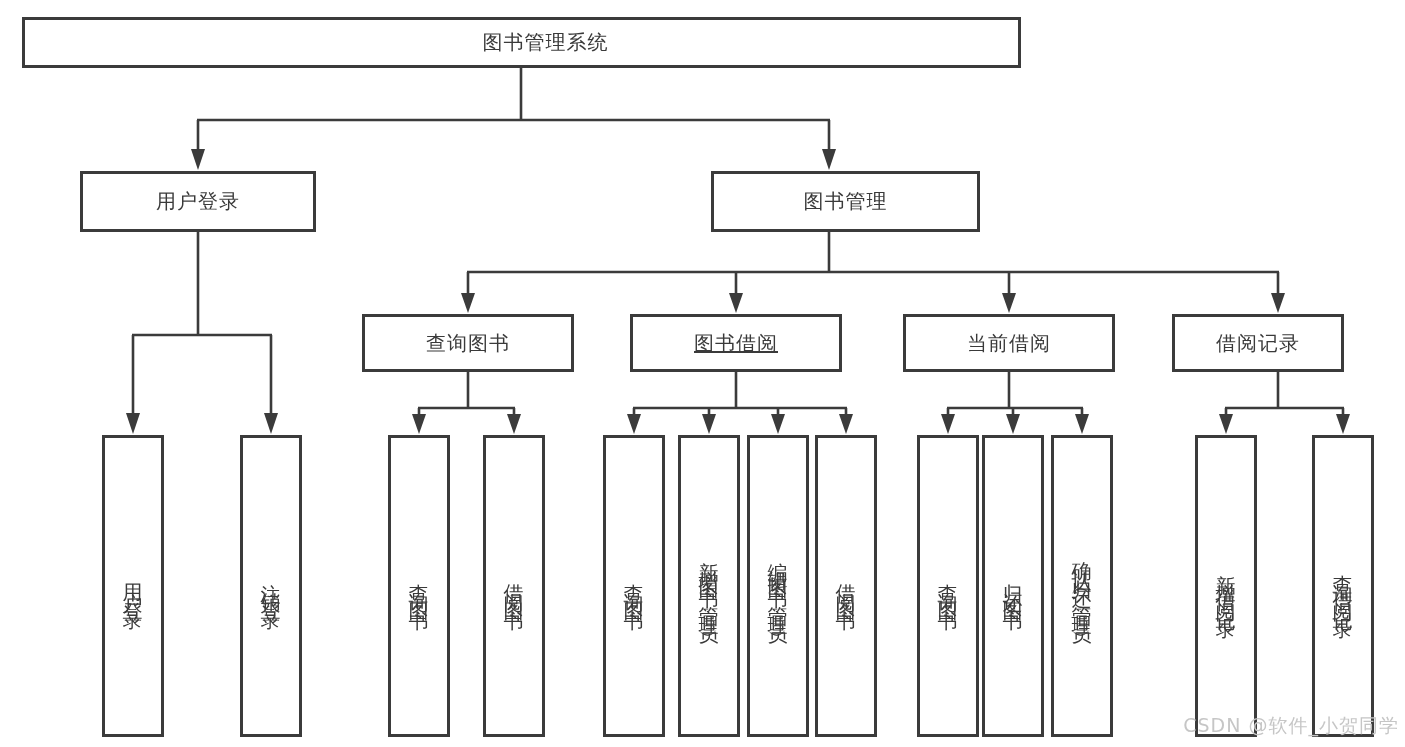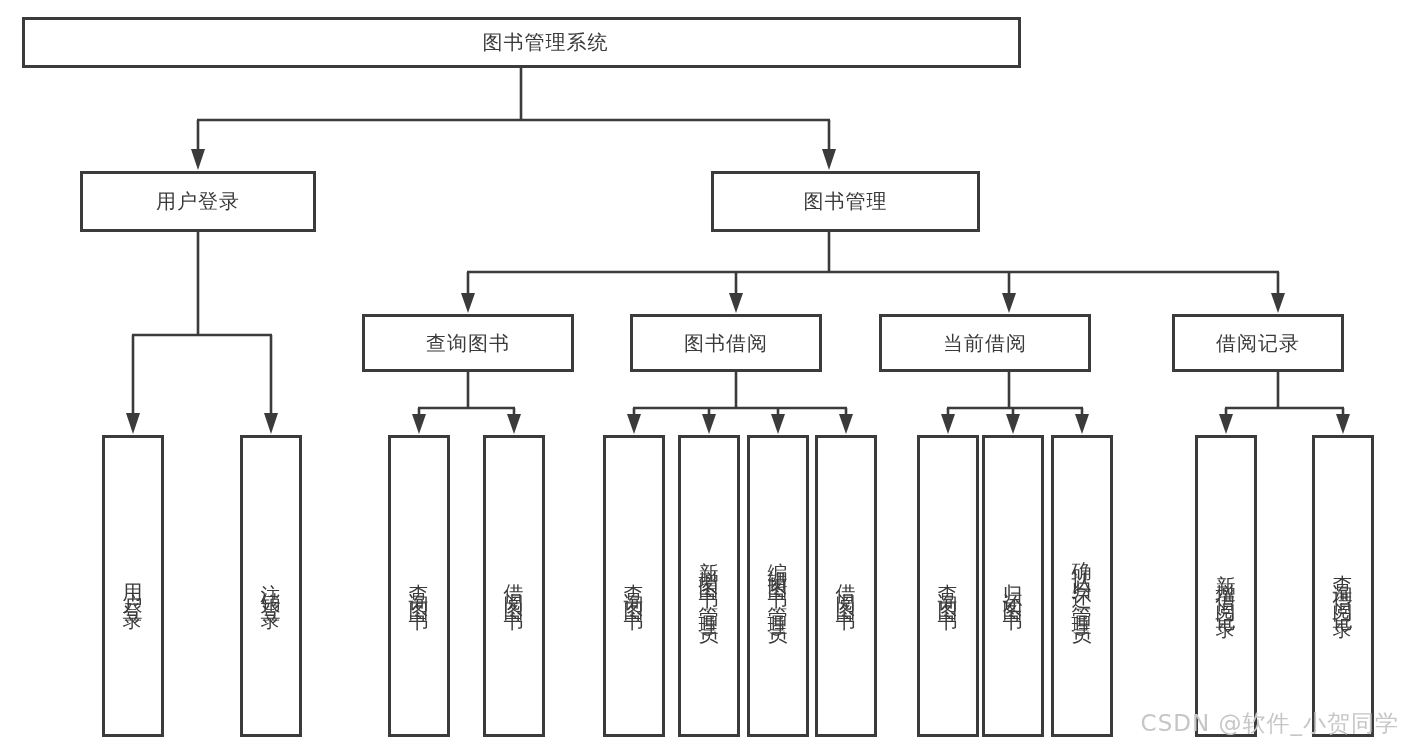--- a/index.html
+++ b/index.html
@@ -49,21 +49,21 @@
     letter-spacing: 9px;
     line-height: 1;
     font-size: 20px;
     white-space: nowrap;
   }
 
   .watermark {
     position: absolute;
     right: 6px;
     bottom: 8px;
-    font-size: 23px;
+    font-size: 19px;
     color: var(--watermark);
     letter-spacing: 1px;
     z-index: 3;
   }
 </style>
 </head>
 <body>
 
 <div class="canvas">
 
@@ -136,24 +136,24 @@
   <div class="node" style="left:80px; top:171px; width:236px; height:61px;">
     <span>用户登录</span>
   </div>
   <div class="node" style="left:711px; top:171px; width:269px; height:61px;">
     <span>图书管理</span>
   </div>
 
   <div class="node" style="left:362px; top:314px; width:212px; height:58px;">
     <span>查询图书</span>
   </div>
-  <div class="node" style="left:630px; top:314px; width:192px; height:58px;">
+  <div class="node" style="left:630px; top:314px; width:212px; height:58px;text-decoration:underline;">
     <span>图书借阅</span>
   </div>
-  <div class="node" style="left:879px; top:314px; width:212px; height:58px;align-items:center;">
+  <div class="node" style="left:903px; top:314px; width:212px; height:58px;align-items:center;">
     <span>当前借阅</span>
   </div>
   <div class="node" style="left:1172px; top:314px; width:172px; height:58px;">
     <span>借阅记录</span>
   </div>
 
   <div class="node leaf" style="left:102px;">
     <span class="vtext">用户登录</span>
   </div>
   <div class="node leaf" style="left:240px;">

